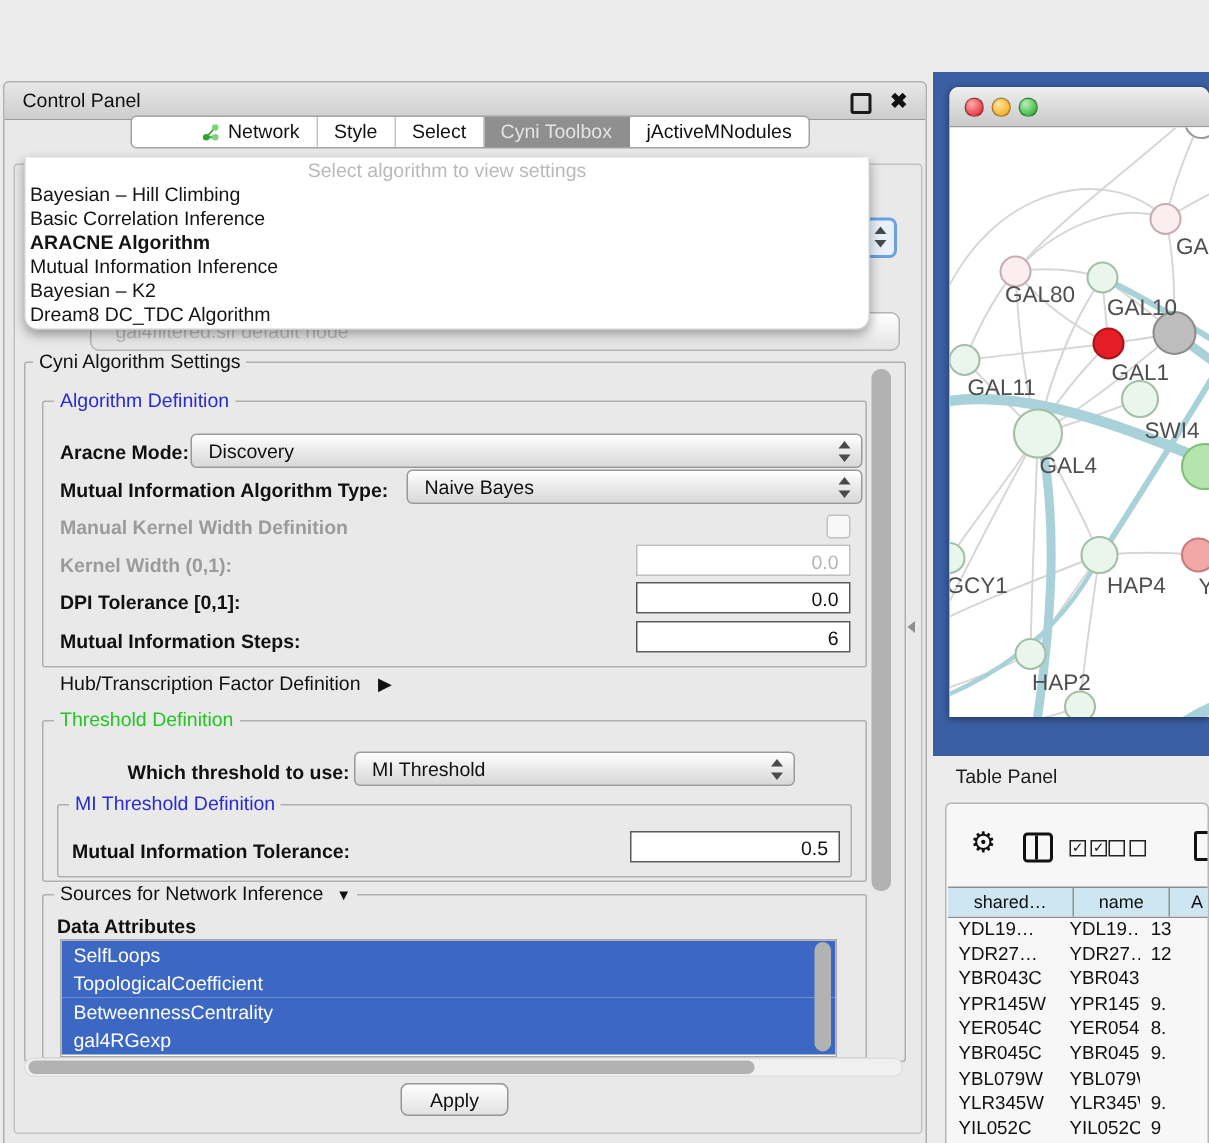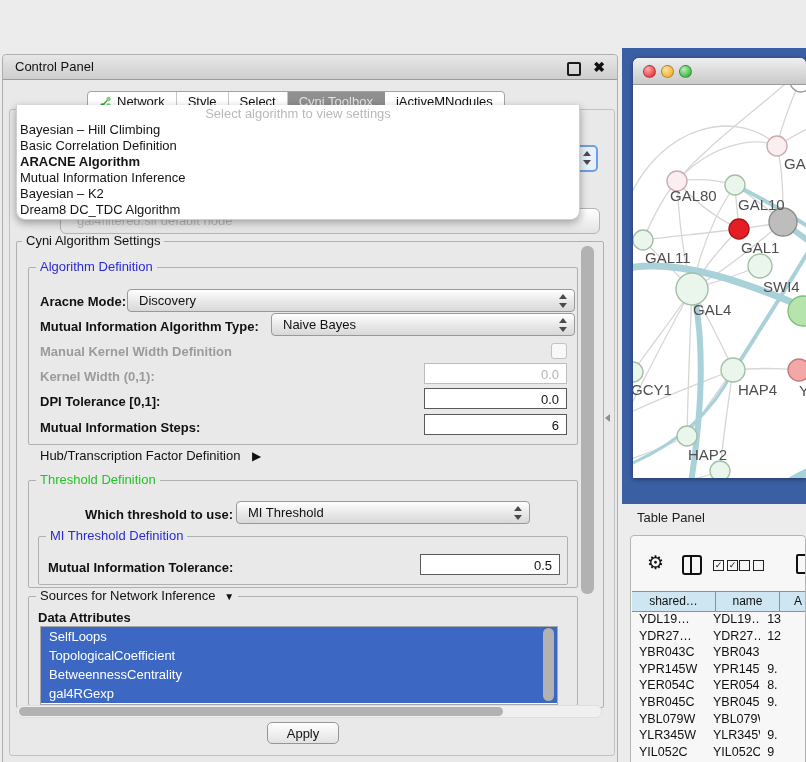--- a/index.html
+++ b/index.html
@@ -102,21 +102,21 @@
 
 <div class="screen">
 
   <div class="cpanel">
     <div class="cp-title">
       <span class="t">Control Panel</span>
       <span class="float-btn"></span>
       <span class="close-btn">✖</span>
     </div>
 
-    <div class="seg" style="left:84px;top:36px;">
+    <div class="seg" style="left:84px;top:22px;padding-left:35px;">
       <div class="tab">
         <svg width="13" height="13" viewBox="0 0 13 13">
           <line x1="3.5" y1="9.5" x2="9.5" y2="3" stroke="#2fa52f" stroke-width="1.2"></line>
           <line x1="3.5" y1="9.5" x2="9.5" y2="9.5" stroke="#2fa52f" stroke-width="1.2"></line>
           <circle cx="3.5" cy="9.5" r="2.2" fill="#2fa52f"></circle>
           <circle cx="9.5" cy="3" r="2.2" fill="#7fd27f"></circle>
           <circle cx="9.5" cy="9.5" r="2.2" fill="#7fd27f"></circle>
         </svg>
         <span>Network</span>
       </div>
@@ -139,21 +139,21 @@
 
   <div class="bg-combo-focus">
       <span class="spin" style="right:5px;"></span>
     </div>
   <div class="bg-combo-strip">gal4filtered.sif default node</div>
 
   <div class="ddown">
     <div class="dd-ph">Select algorithm to view settings</div>
     <div>
         <div class="dd-item">Bayesian – Hill Climbing</div>
-        <div class="dd-item">Basic Correlation Definition</div>
+        <div class="dd-item">Basic Correlation Inference</div>
         <div class="dd-item b">ARACNE Algorithm</div>
         <div class="dd-item">Mutual Information Inference</div>
         <div class="dd-item">Bayesian – K2</div>
         <div class="dd-item">Dream8 DC_TDC Algorithm</div>
       </div>
   </div>
 
   <div class="grp" style="left:16px;top:193px;width:586px;height:465px;"></div>
   <div class="grp-label" style="left:22px;top:186px;">Cyni Algorithm Settings</div>
   <div class="thumb" style="left:581px;top:198px;width:13px;height:348px;"></div>

